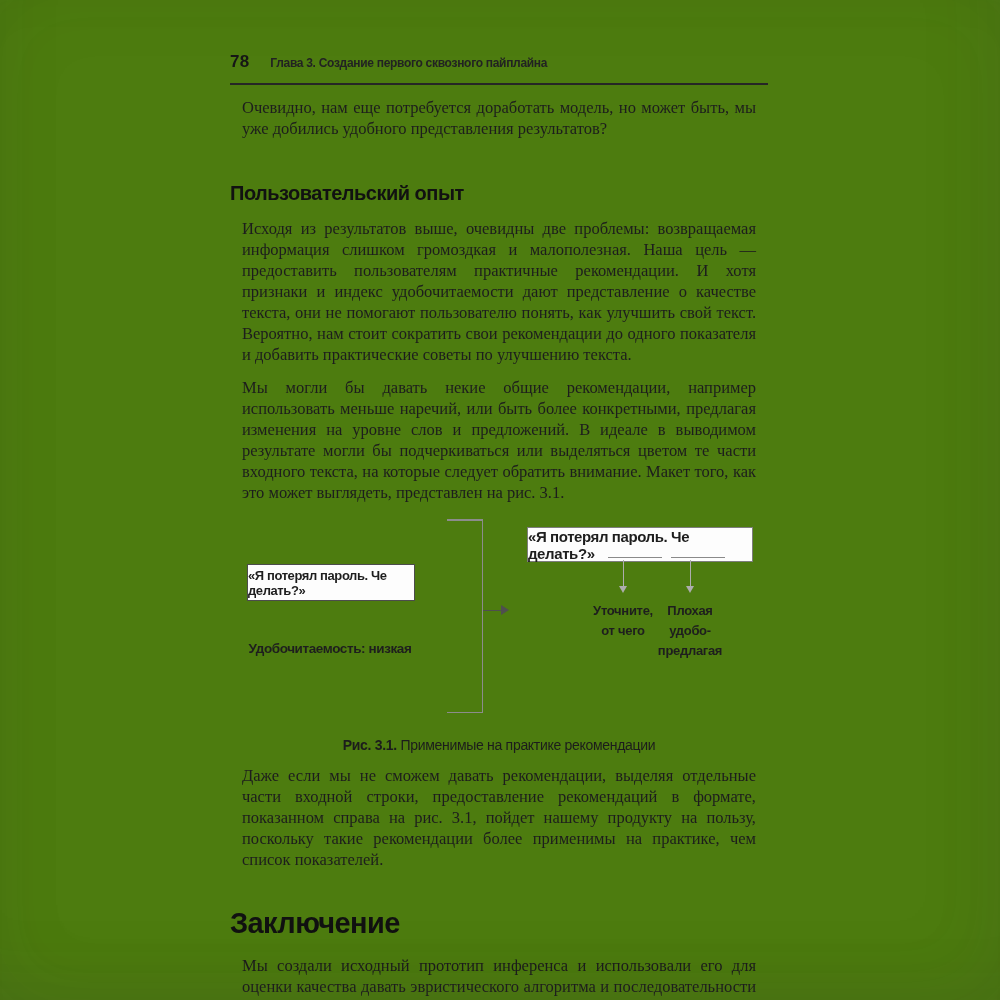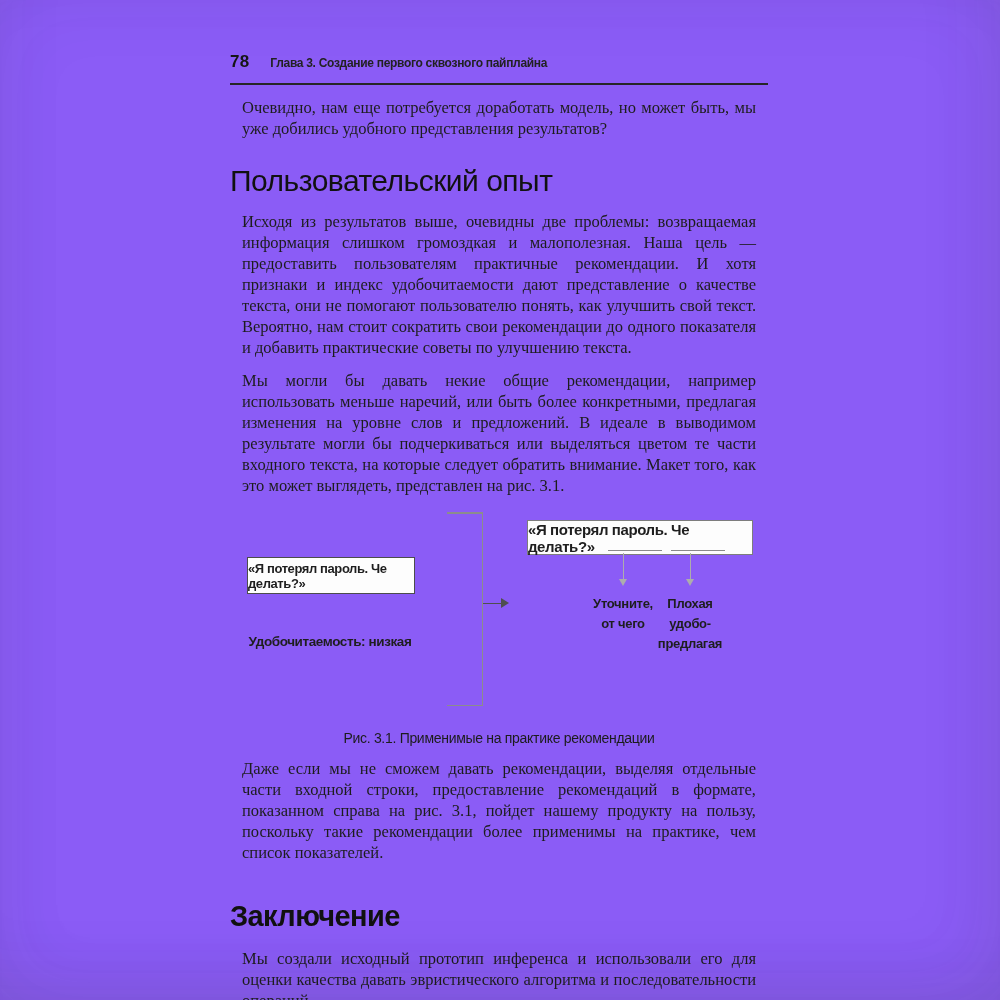--- a/index.html
+++ b/index.html
@@ -5,21 +5,21 @@
   html, body { margin: 0; padding: 0; }
   body {
     width: 1000px; height: 1000px;
     background: #f6f6f5;
     font-family: "Liberation Serif", serif;
     overflow: hidden;
   }
   .page {
     position: relative;
     width: 1000px; height: 1000px;
-    background: #8b5cf6;
+    background: #4d7c0f;
   }
   
   .page::after {
     content: "";
     position: absolute; inset: 0;
     pointer-events: none;
     box-shadow:
       inset 0 0 80px rgba(60,60,60,0.05),
       inset -40px -45px 80px -35px rgba(60,60,60,0.10),
       inset 40px -45px 80px -45px rgba(60,60,60,0.07),
@@ -57,23 +57,23 @@
     font-size: 16.5px;
     line-height: 21px;
     text-align: justify;
     color: #1d1d1d;
   }
   .intro { margin-top: 31px; }
   .para-gap { margin-top: 13px; }
   .after-caption { margin-top: 24px; }
 
   h2.section-heading {
-    margin: 25px 0 13px 0;
-    font-family: "Liberation Sans", sans-serif;
-    font-size: 30px; font-weight: 400;
+    margin: 43px 0 13px 0;
+    font-family: "Liberation Sans", sans-serif;
+    font-size: 20px; font-weight: 700;
     letter-spacing: -0.5px;
     color: #111;
   }
   h1.section-heading-big {
     margin: 37px 0 15px 0;
     font-family: "Liberation Sans", sans-serif;
     font-size: 29px; font-weight: 700;
     letter-spacing: -0.6px;
     color: #111;
   }
@@ -154,21 +154,21 @@
   .annotation-1 { left: 333px; }
   .annotation-2 { left: 400px; }
 
   .figure-caption {
     margin-top: 7px;
     text-align: center;
     font-family: "Liberation Sans", sans-serif;
     font-size: 14px; letter-spacing: -0.3px;
     color: #1c1c1c;
   }
-  .figure-caption .cap-label { font-weight: 400; }
+  .figure-caption .cap-label { font-weight: 700; }
   .figure-caption .cap-text  { font-weight: 400; }
 </style>
 </head>
 <body>
 
 <div class="page">
   <div class="content">
 
     <div class="running-head">
       <span class="page-number">78</span>

